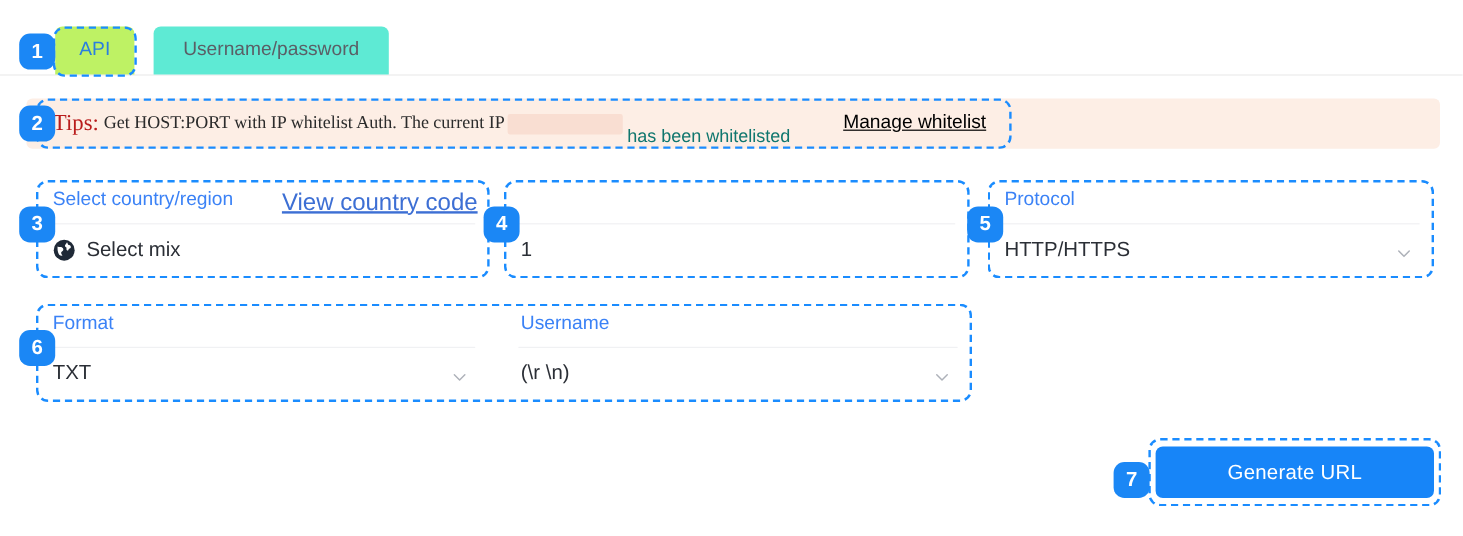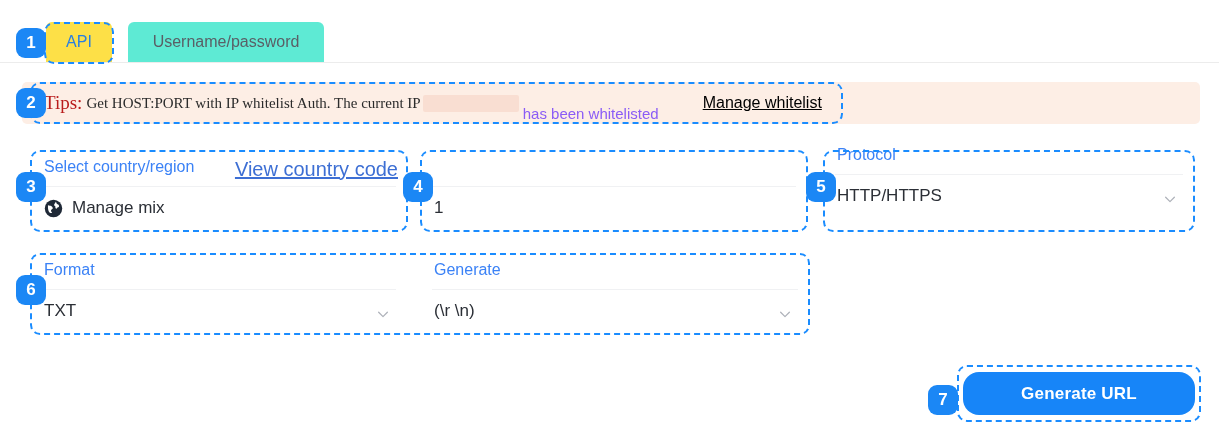--- a/index.html
+++ b/index.html
@@ -64,21 +64,21 @@
     display: flex;
     align-items: center;
     justify-content: center;
     font-size: 16px;
     border-radius: 6px 6px 0 0;
   }
   .tab-api {
     left: 46px;
     width: 66px;
     color: #2a7fe0;
-    background: #fde047;
+    background: #bef264;
   }
   .tab-userpass {
     left: 128px;
     width: 196px;
     color: #5a5f66;
     background: #5eead4;
   }
 
   
   .tips {
@@ -110,21 +110,21 @@
     display: inline-block;
     width: 96px;
     height: 17px;
     background: #f9ded2;
     vertical-align: middle;
     margin: 0 2px;
     border-radius: 2px;
   }
   .tips-tail {
     font-size: 15px;
-    color: #8b5cf6;
+    color: #0f766e;
     font-family: "Liberation Sans", sans-serif;
     margin-left: 2px;
     margin-top: 20px;
   }
   .manage-link {
     margin-left: 44px;
     font-size: 16px;
     color: #000000;
     text-decoration: underline;
     font-family: "Liberation Sans", sans-serif;
@@ -188,24 +188,24 @@
 
   
   .gen-btn {
     position: absolute;
     left: 963px;
     top: 372px;
     width: 232px;
     height: 43px;
     background: #1785f8;
     border: none;
-    border-radius: 16px;
+    border-radius: 6px;
     color: #ffffff;
     font-size: 17px;
-    font-weight: 700;
+    font-weight: 400;
     letter-spacing: .2px;
     cursor: pointer;
     font-family: "Liberation Sans", sans-serif;
   }
 </style>
 </head>
 <body>
 
 <div class="tabbar">
   <div class="tabbar-underline"></div>
@@ -224,49 +224,49 @@
 <div class="field" style="left:30px; top:150px; width:378px; height:82px;">
   <span class="field-label">Select country/region</span>
   <span class="field-link" style="right:10px;">View country code</span>
   <div class="field-divider" style="width:354px;"></div>
   <div class="field-value">
     <svg class="globe" viewBox="0 0 24 24">
       <circle cx="12" cy="12" r="11" fill="#1f2937"></circle>
       <path d="M5 8c2 1 3 0 4.5 1S12 12 10 13s-1 3 0 4-2 1-3 0-2-4-2-6 0-3 0-3z" fill="#ffffff"></path>
       <path d="M15 3.5c1 1.5.5 2.5 2 3s2 1 2 2.5-2 1-2.5 2.5-1.5 1-2 0 .5-2-.5-2.5-1.5-1.5-1-2.5 1.5-2 2-3z" fill="#ffffff"></path>
     </svg>
-    <span>Manage mix</span>
+    <span>Select mix</span>
   </div>
 </div>
 
 <div class="field" style="left:420px; top:150px; width:388px; height:82px;">
   <div class="field-divider" style="width:364px;"></div>
   <div class="field-value">1</div>
 </div>
 
-<div class="field" style="left:823px; top:138px; width:372px; height:82px;">
+<div class="field" style="left:823px; top:150px; width:372px; height:82px;">
   <span class="field-label">Protocol</span>
   <div class="field-divider" style="width:348px;"></div>
   <div class="field-value">HTTP/HTTPS</div>
   <svg class="chev" style="right:18px;" viewBox="0 0 16 16">
     <path d="M3 6l5 5 5-5" stroke="#6b7280" stroke-width="1.4" fill="none" stroke-linecap="round" stroke-linejoin="round"></path>
   </svg>
 </div>
 
 <div class="field" style="left:30px; top:253px; width:378px; height:82px;">
   <span class="field-label">Format</span>
   <div class="field-divider" style="width:354px;"></div>
   <div class="field-value">TXT</div>
   <svg class="chev" style="right:18px;" viewBox="0 0 16 16">
     <path d="M3 6l5 5 5-5" stroke="#6b7280" stroke-width="1.4" fill="none" stroke-linecap="round" stroke-linejoin="round"></path>
   </svg>
 </div>
 
 <div class="field" style="left:420px; top:253px; width:390px; height:82px;">
-  <span class="field-label">Generate</span>
+  <span class="field-label">Username</span>
   <div class="field-divider" style="width:366px;"></div>
   <div class="field-value">(\r \n)</div>
   <svg class="chev" style="right:18px;" viewBox="0 0 16 16">
     <path d="M3 6l5 5 5-5" stroke="#6b7280" stroke-width="1.4" fill="none" stroke-linecap="round" stroke-linejoin="round"></path>
   </svg>
 </div>
 
 <button class="gen-btn">Generate URL</button>
 
 <div class="anno-box" style="left:44px;  top:22px;  width:70px;  height:42px;"></div>

